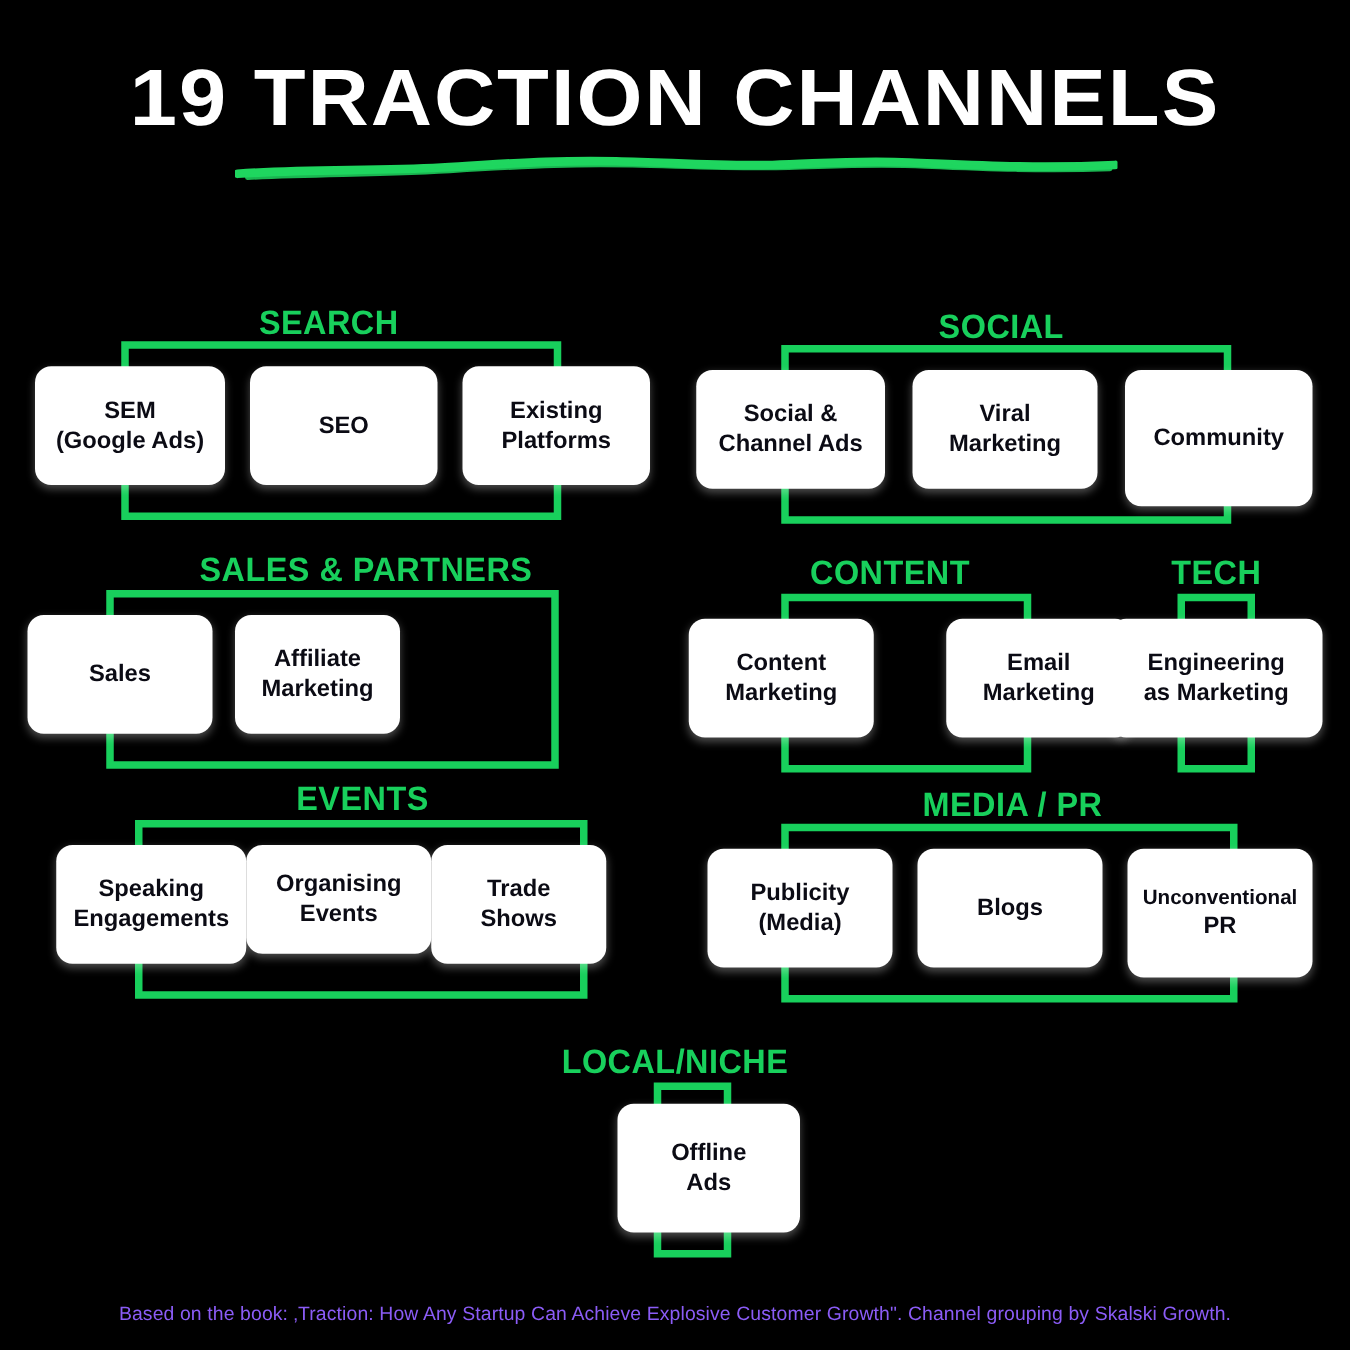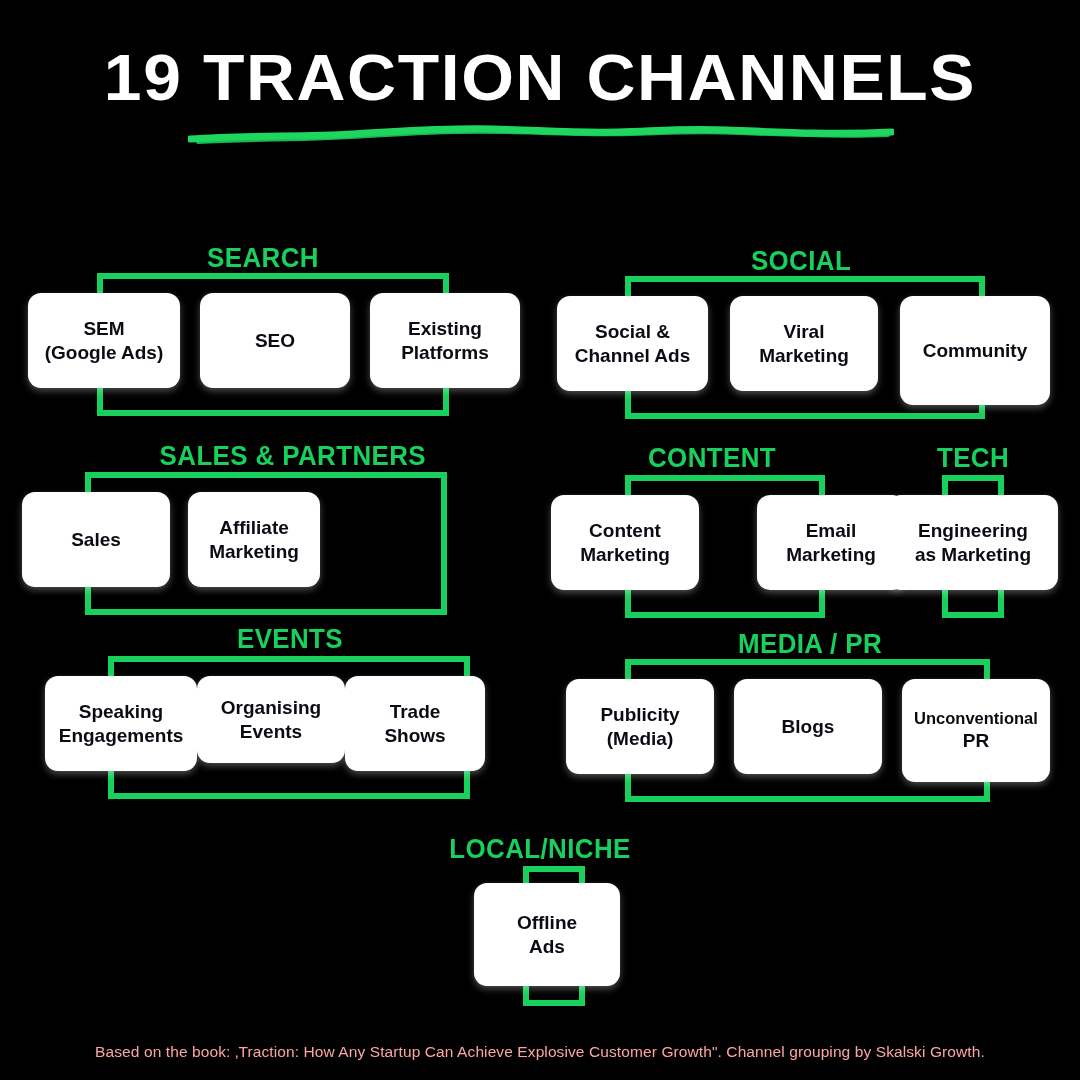--- a/index.html
+++ b/index.html
@@ -97,21 +97,21 @@
   .chbox .line { display: block; }
   .chbox .sm { font-size: 16.5px; }
 
   
   .footer {
     position: absolute;
     left: 0;
     top: 1043px;
     width: 1080px;
     text-align: center;
-    color: #fca5a5;
+    color: #8b5cf6;
     font-family: "Liberation Sans", sans-serif;
     font-size: 15.5px;
     font-weight: 400;
     letter-spacing: 0.1px;
     white-space: nowrap;
   }
 </style>
 </head>
 <body>
 
@@ -268,21 +268,21 @@
           <span class="line sm">Unconventional</span>
           <span class="line">PR</span>
         </span>
       </div>
     </div>
   </div>
 
   <div class="group" style="left:400px; top:833px; width:280px; height:180px;">
     <div class="group-label" style="left:35px; top:3px; width:210px;">LOCAL/NICHE</div>
     <div class="bracket" style="left:123px; top:33px; width:62px; height:140px;"></div>
-    <div class="boxrow" style="left:74px; top:50px;border-radius:18px;">
+    <div class="boxrow" style="left:94px; top:50px;border-radius:18px;">
       <div class="chbox" style="width:146px; height:103px;">
         <span>
           <span class="line">Offline</span>
           <span class="line">Ads</span>
         </span>
       </div>
     </div>
   </div>
 
   <div class="footer">Based on the book: ‚Traction: How Any Startup Can Achieve Explosive Customer Growth". Channel grouping by Skalski Growth.</div>

